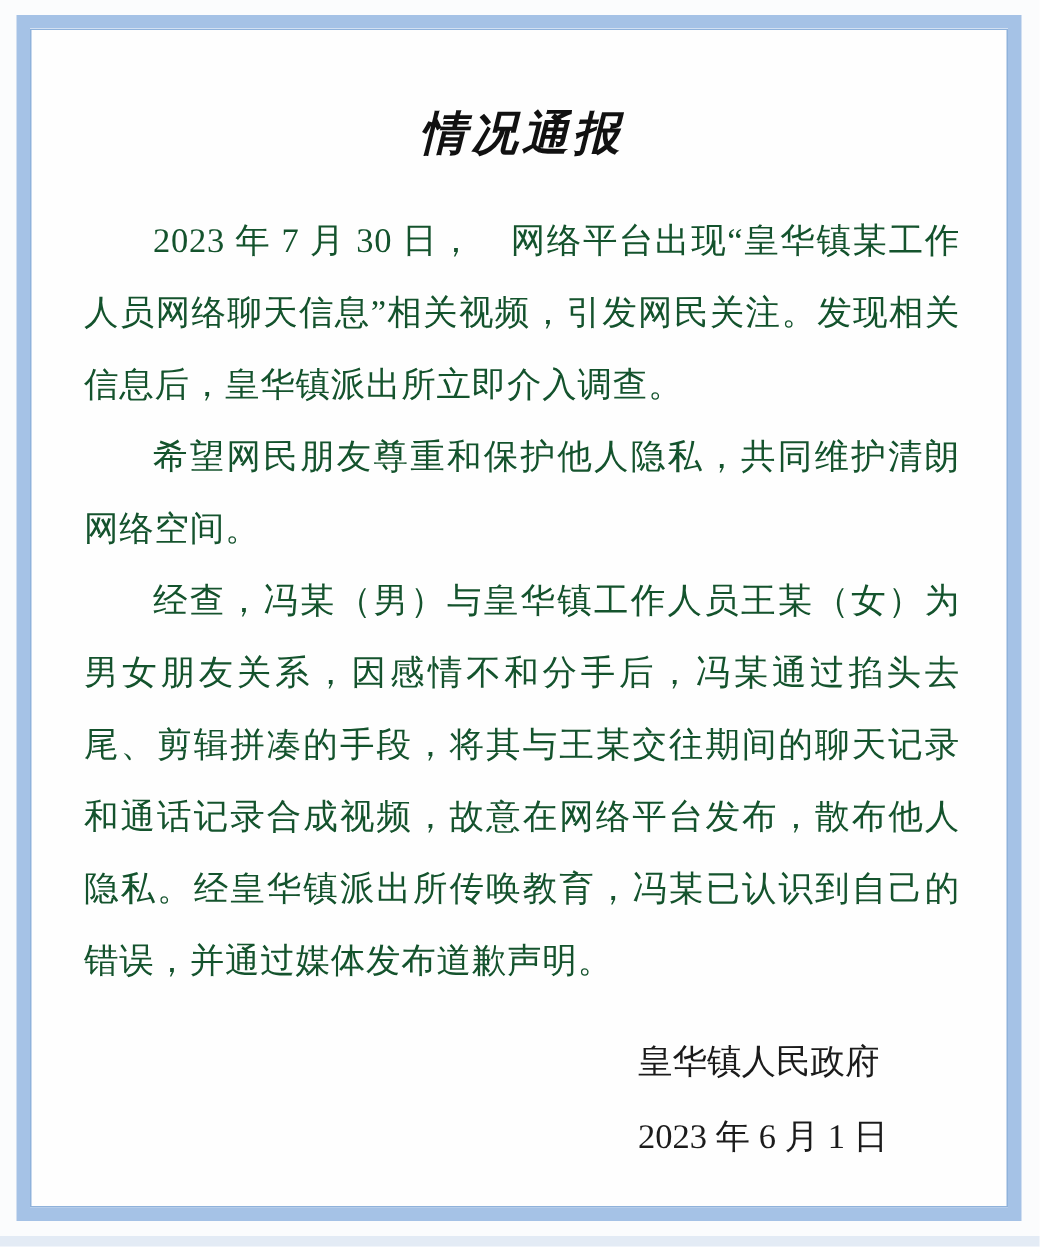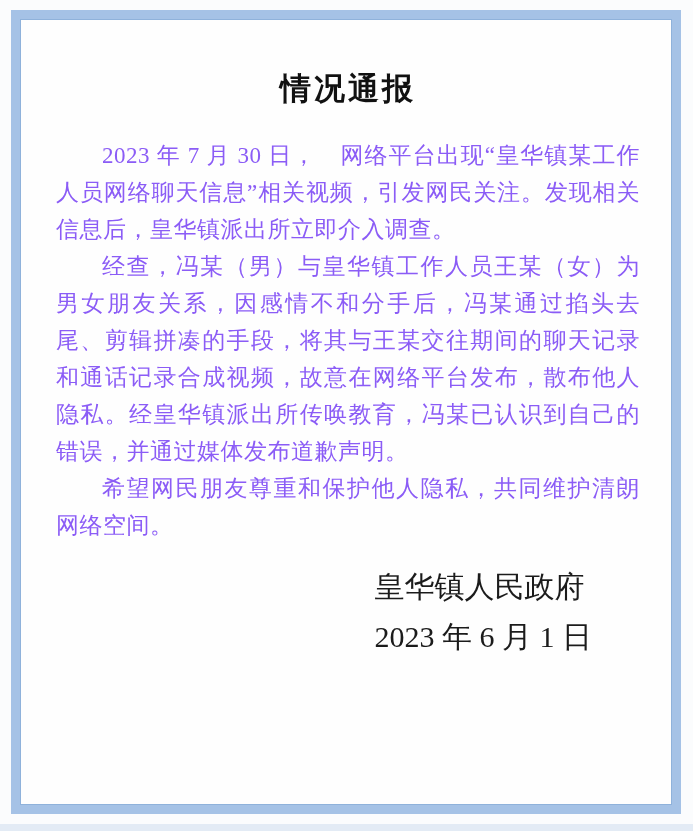--- a/index.html
+++ b/index.html
@@ -42,57 +42,58 @@
   }
   .title {
     text-align: center;
     font-family: "Liberation Sans", "DejaVu Sans", sans-serif;
     font-weight: 700;
     font-size: 31px;
     line-height: 44px;
     letter-spacing: 3px;
     color: #111111;
     margin: 0 0 26px 0;
+    font-style: italic;
   }
   .para {
     margin: 0;
     font-size: 23px;
-    line-height: 37px;
-    color: #8b5cf6;
+    line-height: 48px;
+    color: #14532d;
     text-align: justify;
     text-indent: 2em;
     letter-spacing: 0.5px;
   }
   .signature-block {
     width: fit-content;
     margin: 18px 48px 0 auto;
     text-align: left;
-    font-size: 30px;
+    font-size: 23px;
     line-height: 50px;
     color: #1b1b1b;
   }
   .signature-line {
     white-space: nowrap;
   }
 </style>
 </head>
 <body>
 
 <div class="bottom-strip"></div>
 
 <div class="frame">
   <div class="content">
 
     <h1 class="title">情况通报</h1>
 
     <p class="para">2023 年 7 月 30 日，　网络平台出现“皇华镇某工作人员网络聊天信息”相关视频，引发网民关注。发现相关信息后，皇华镇派出所立即介入调查。</p>
 
+    <p class="para">希望网民朋友尊重和保护他人隐私，共同维护清朗网络空间。</p>
+
     <p class="para">经查，冯某（男）与皇华镇工作人员王某（女）为男女朋友关系，因感情不和分手后，冯某通过掐头去尾、剪辑拼凑的手段，将其与王某交往期间的聊天记录和通话记录合成视频，故意在网络平台发布，散布他人隐私。经皇华镇派出所传唤教育，冯某已认识到自己的错误，并通过媒体发布道歉声明。</p>
-
-    <p class="para">希望网民朋友尊重和保护他人隐私，共同维护清朗网络空间。</p>
 
     <div class="signature-block">
       <div class="signature-line">皇华镇人民政府</div>
       <div class="signature-line">2023 年 6 月 1 日</div>
     </div>
 
   </div>
 </div>
 
 </body></html>

